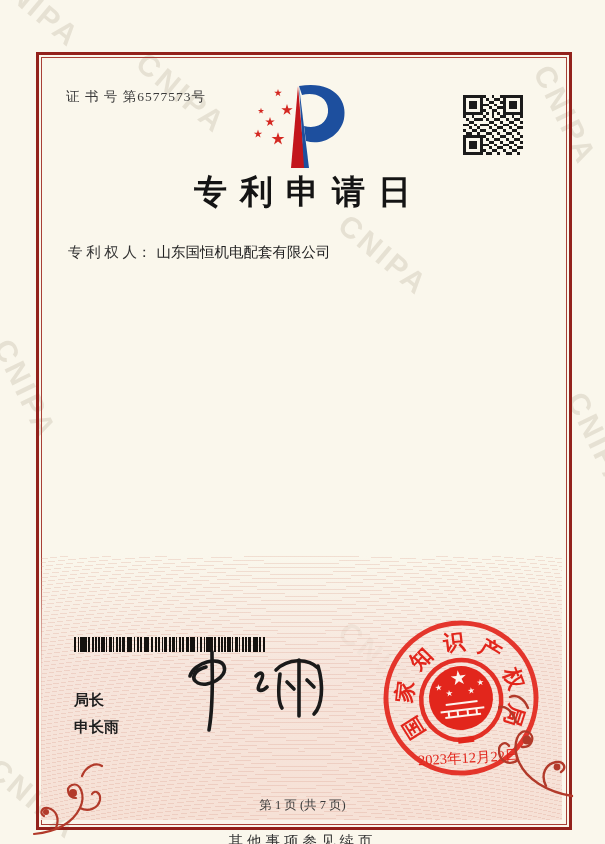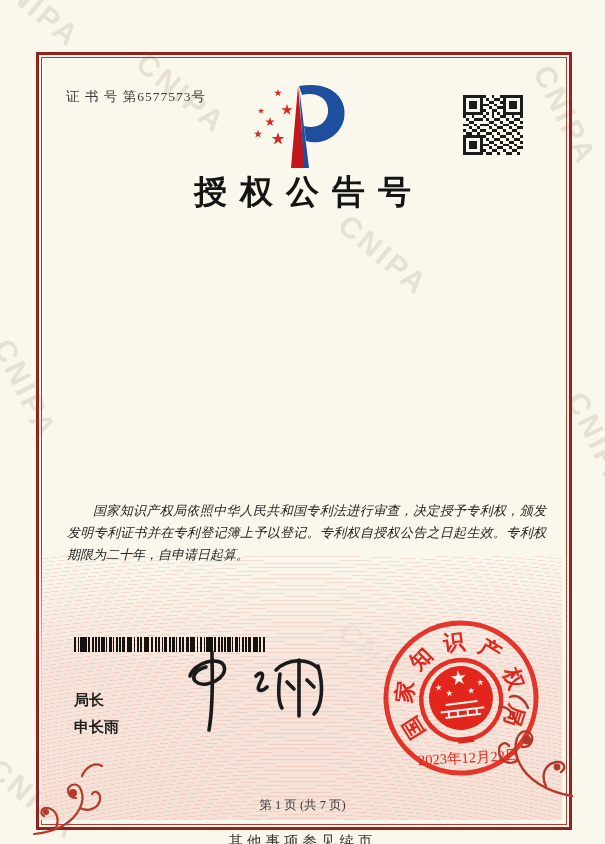--- a/index.html
+++ b/index.html
@@ -520,27 +520,29 @@
     <i style="grid-area:21/14;"></i>
     <i style="grid-area:21/15;"></i>
     <i style="grid-area:21/16;background:#1b1b1b"></i>
     <i style="grid-area:21/17;background:#1b1b1b"></i>
     <i style="grid-area:21/18;"></i>
     <i style="grid-area:21/19;"></i>
     <i style="grid-area:21/20;background:#1b1b1b"></i>
     <i style="grid-area:21/21;"></i>
   </div>
 
-<div class="abs title">授权公告号</div>
+<div class="abs title">专利申请日</div>
 
 <div class="abs fields">
+  <div class="frow">
+    <span class="lbl">专 利 权 人：</span><span class="val">山东国恒机电配套有限公司</span>
+  </div>
 </div>
 
 <div class="abs paras">
-  <p>国家知识产权局依照中华人民共和国专利法进行审查，决定授予专利权，颁发发明专利证书并在专利登记簿上予以登记。专利权自授权公告之日起生效。专利权期限为二十年，自申请日起算。</p>
 </div>
 
 <div class="abs barcode"></div>
 
 <div class="abs director">
   <div>局长</div>
   <div>申长雨</div>
 </div>
 
 <svg class="abs sig" width="165" height="95" viewBox="0 0 165 95">

